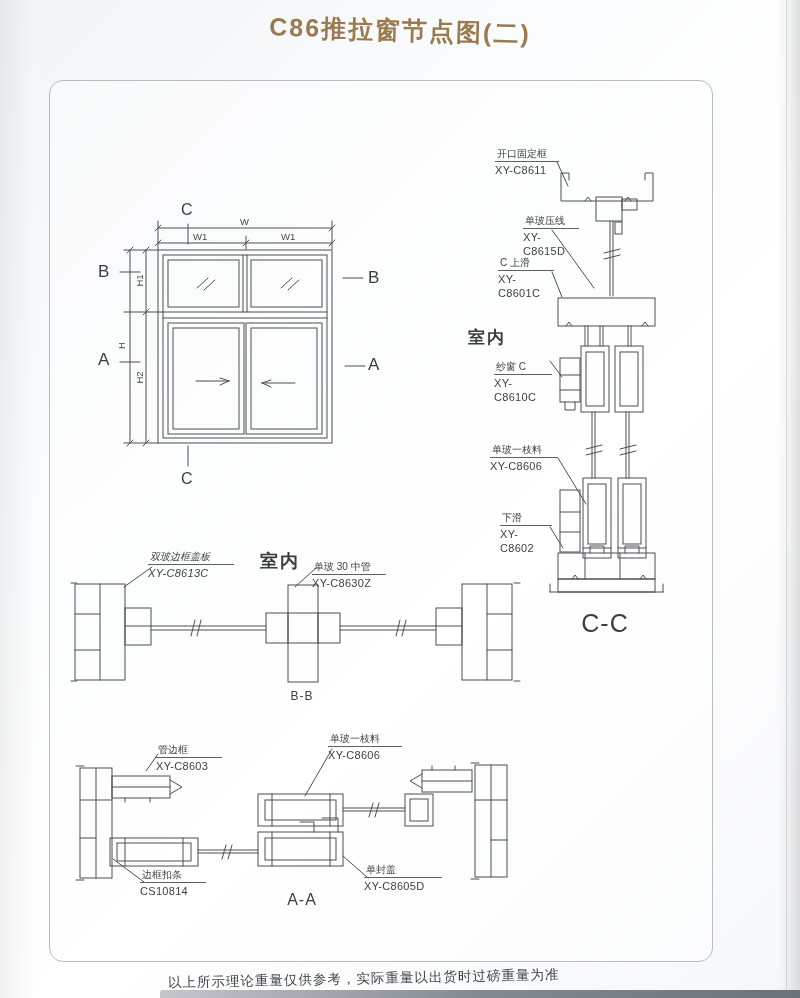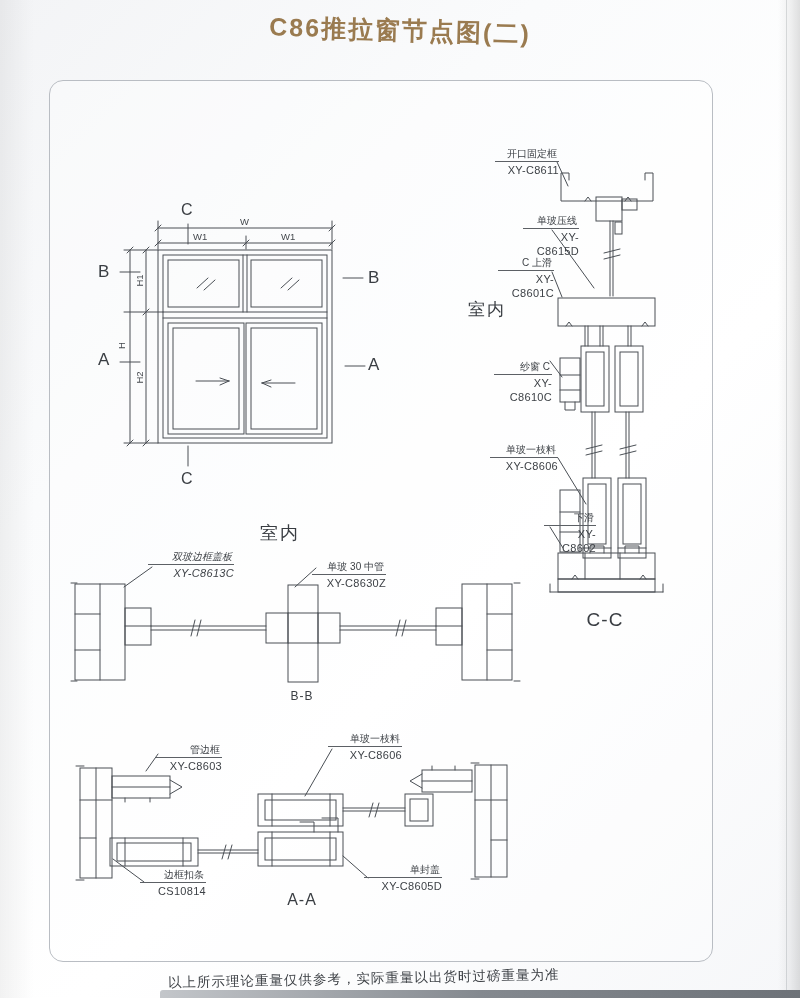--- a/index.html
+++ b/index.html
@@ -30,29 +30,29 @@
     transform:rotate(1.6deg);
   }
   .sheet {
     position:absolute; left:49px; top:80px; width:662px; height:880px;
     border:1px solid #b9bdc3; border-radius:14px;
     background:rgba(255,255,255,0.35);
   }
   svg.linework { position:absolute; left:0; top:0; pointer-events:none; }
   .lbl { position:absolute; white-space:nowrap; }
   .room {
-    position:absolute; font-weight:normal; color:#383c41; letter-spacing:2px; white-space:nowrap;
+    position:absolute; font-weight:bold; color:#383c41; letter-spacing:2px; white-space:nowrap;margin-top:28px;
   }
   .caption {
     position:absolute; color:#3a3e43; letter-spacing:1px; text-align:center; white-space:nowrap;
   }
   .marker { position:absolute; font-size:17px; color:#3a3e43; }
   .dim { position:absolute; font-size:9.5px; color:#44484d; }
   .dim.rot { transform:rotate(-90deg); transform-origin:center; }
-  .callout { position:absolute; text-align:right; font-size:10px; line-height:1.3; color:#3d4146; }
+  .callout { position:absolute; text-align:left; font-size:10px; line-height:1.3; color:#3d4146; }
   .callout .c-name { border-bottom:1px solid #5c6065; padding:0 2px 1px 2px; display:block; }
   .callout .c-code { display:block; padding-top:1px; font-size:11px; letter-spacing:0.3px; }
   .footer {
     position:absolute; left:168px; top:970px; font-size:13.5px; color:#3b3f44;
     letter-spacing:1px; transform:rotate(-1.2deg); white-space:nowrap;
   }
 </style>
 </head>
 <body>
 
@@ -304,25 +304,25 @@
     <span class="c-code">XY-C8601C</span>
   </div>
   <div class="callout" style="left:494px;top:360px;width:58px;">
     <span class="c-name">纱窗 C</span>
     <span class="c-code">XY-C8610C</span>
   </div>
   <div class="callout" style="left:490px;top:443px;width:68px;">
     <span class="c-name">单玻一枝料</span>
     <span class="c-code">XY-C8606</span>
   </div>
-  <div class="callout" style="left:500px;top:511px;width:52px;margin-left:44px;">
+  <div class="callout" style="left:500px;top:511px;width:52px;">
     <span class="c-name">下滑</span>
     <span class="c-code">XY-C8602</span>
   </div>
-  <div class="caption" style="left:575px;top:609px;width:60px;font-size:19px;">C-C</div>
+  <div class="caption" style="left:575px;top:609px;width:60px;font-size:25px;">C-C</div>
 
   <div class="room" style="left:260px;top:521px;font-size:18px;">室内</div>
   <div class="callout" style="left:148px;top:550px;width:86px;font-style:italic;">
     <span class="c-name">双玻边框盖板</span>
     <span class="c-code">XY-C8613C</span>
   </div>
   <div class="callout" style="left:312px;top:551px;width:74px;margin-top:9px;">
     <span class="c-name">单玻 30 中管</span>
     <span class="c-code">XY-C8630Z</span>
   </div>

